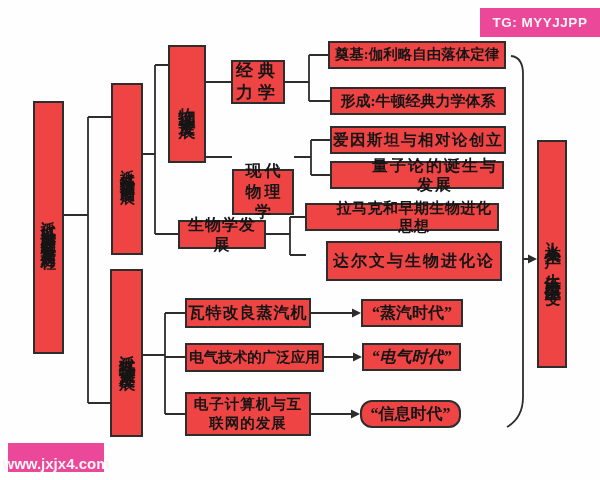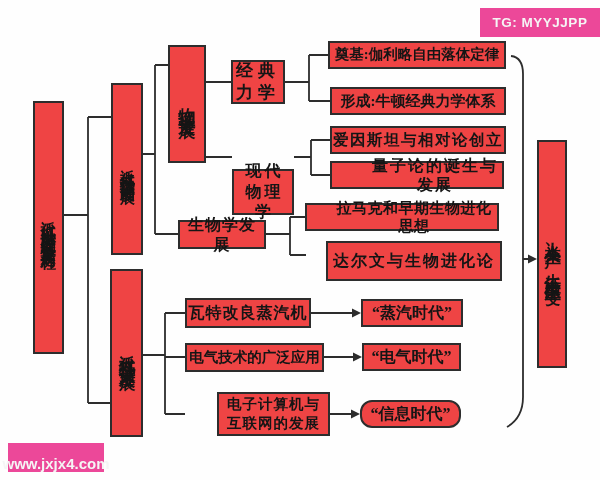--- a/index.html
+++ b/index.html
@@ -98,28 +98,28 @@
   <div class="node" style="left:306px;top:241px;width:176px;height:40px;font-size:16px;letter-spacing:2px;margin-left:20px;">
     <span>达尔文与生物进化论</span>
   </div>
 
   <div class="node" style="left:185px;top:298px;width:126px;height:30px;font-size:16px;letter-spacing:1px;">
     <span>瓦特改良蒸汽机</span>
   </div>
   <div class="node" style="left:185px;top:343px;width:139px;height:29px;font-size:14.5px;">
     <span>电气技术的广泛应用</span>
   </div>
-  <div class="node wrap2" style="left:185px;top:392px;width:113px;height:44px;font-size:14.5px;letter-spacing:1px;padding:3px 2px;margin-left:32px;">
+  <div class="node wrap2" style="left:185px;top:392px;width:126px;height:44px;font-size:14.5px;letter-spacing:1px;padding:3px 2px;">
     <span>电子计算机与互联网的发展</span>
   </div>
 
   <div class="node" style="left:361px;top:299px;width:102px;height:28px;font-size:16px;">
     <span>“蒸汽时代”</span>
   </div>
-  <div class="node" style="left:362px;top:343px;width:99px;height:28px;font-size:16px;">
+  <div class="node" style="left:362px;top:343px;width:99px;height:28px;font-size:16px;font-style:italic;">
     <span>“电气时代”</span>
   </div>
   <div class="node" style="left:360px;top:400px;width:101px;height:28px;font-size:16px;border-radius:12px;">
     <span>“信息时代”</span>
   </div>
 
   <div class="node v" style="left:537px;top:140px;width:30px;height:228px;font-size:16.5px;">
     <span style="letter-spacing:3px;">人类生产、生活发生巨变</span>
   </div>
 

